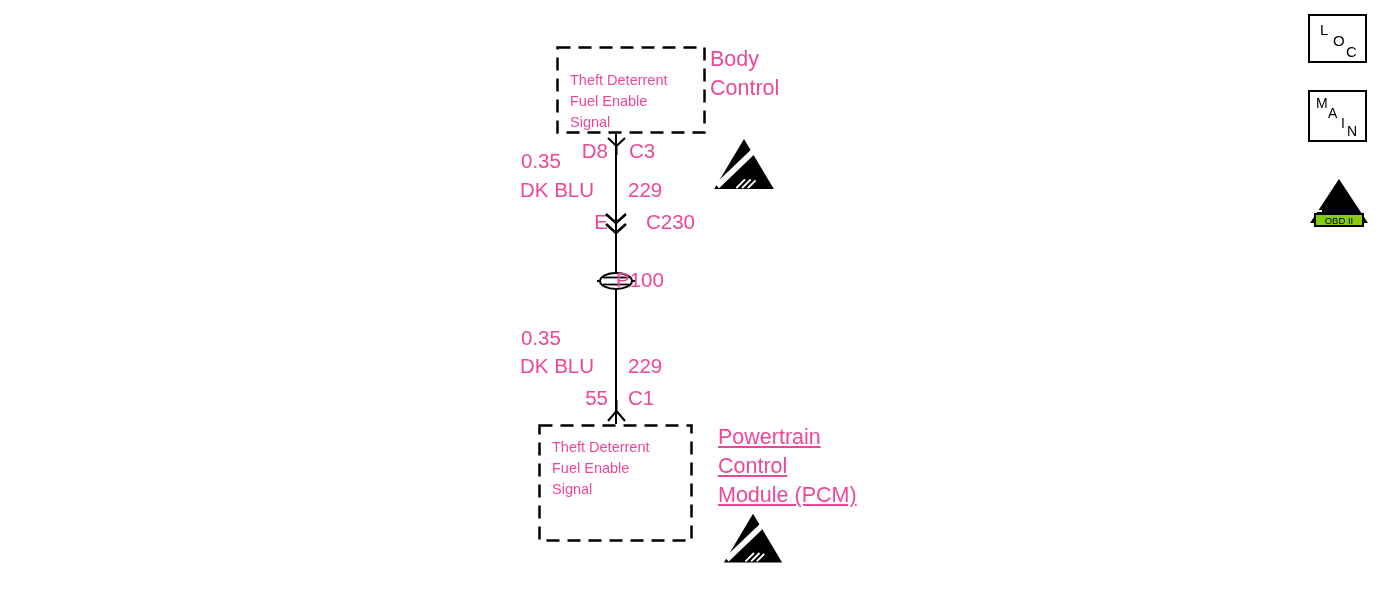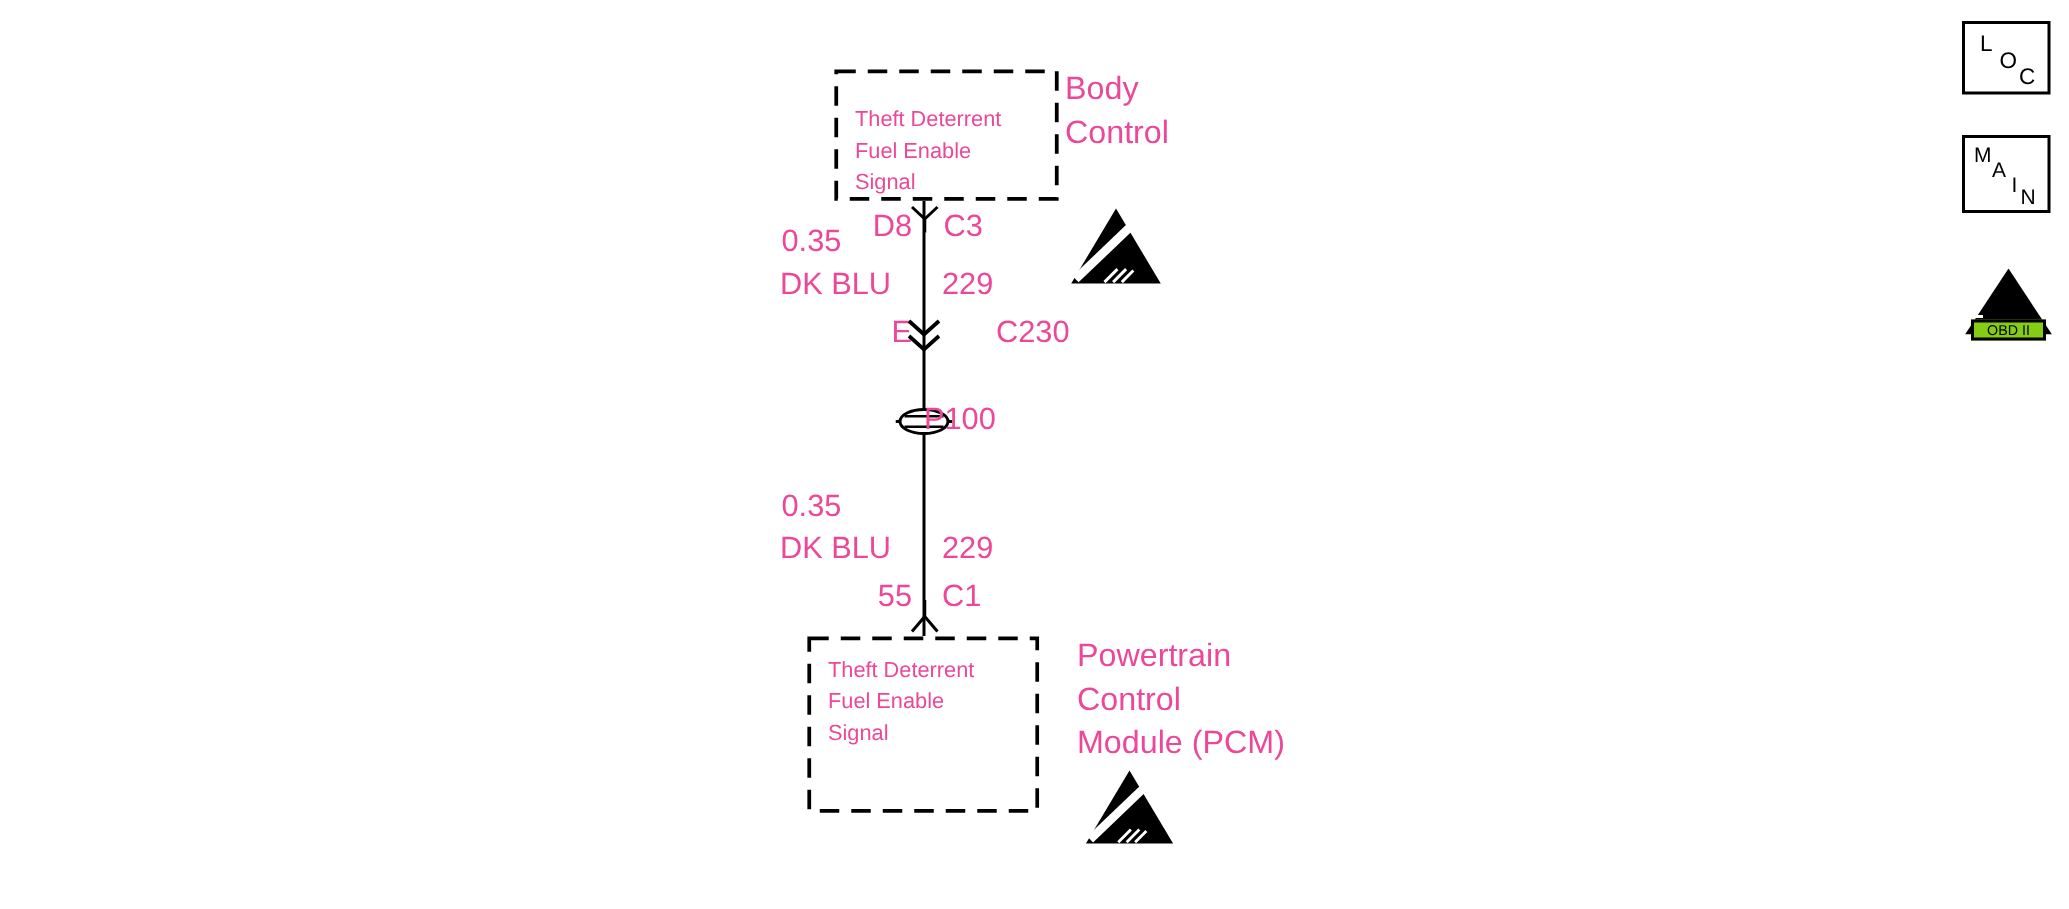--- a/index.html
+++ b/index.html
@@ -59,21 +59,21 @@
   <div class="abs t lbl" style="left:629px; top:140px;">C3</div>
   <svg class="abs" style="left:604px; top:137px;" width="25" height="19" viewBox="0 0 25 19">
     <path d="M12.5,18 V9 M12.5,9 L4,1 M12.5,9 L21,1" stroke="#000" stroke-width="2" fill="none"></path>
   </svg>
 
   <div class="abs t lbl" style="left:521px; top:150px;">0.35</div>
   <div class="abs t lbl" style="left:520px; top:179px;">DK BLU</div>
   <div class="abs t lbl" style="left:628px; top:179px;">229</div>
 
   <div class="abs t lbl ra" style="left:556px; top:211px; width:52px;">E</div>
-  <div class="abs t lbl" style="left:624px; top:211px;margin-left:40px;">C230</div>
+  <div class="abs t lbl" style="left:606px; top:211px;margin-left:40px;">C230</div>
   <svg class="abs" style="left:603px; top:212px;" width="26" height="24" viewBox="0 0 26 24">
     <path d="M3,2 L13,11 L23,2" stroke="#000" stroke-width="2.5" fill="none"></path>
     <path d="M3,12 L13,21 L23,12" stroke="#000" stroke-width="2.5" fill="none"></path>
   </svg>
 
   <svg class="abs" style="left:597px; top:270px;" width="38" height="22" viewBox="0 0 38 22">
     <line x1="0" y1="11" x2="38" y2="11" stroke="#000" stroke-width="2"></line>
     <ellipse cx="19" cy="11" rx="16" ry="8" fill="#fff" stroke="#000" stroke-width="2"></ellipse>
     <line x1="6" y1="7.5" x2="32" y2="7.5" stroke="#000" stroke-width="1.8"></line>
     <line x1="6" y1="14.5" x2="32" y2="14.5" stroke="#000" stroke-width="1.8"></line>
@@ -92,21 +92,21 @@
 
   <svg class="abs" style="left:538px; top:424px;" width="155" height="118">
     <rect x="1.5" y="1.5" width="152" height="115" fill="none" stroke="#000" stroke-width="2.5" stroke-dasharray="13 8"></rect>
   </svg>
   <div class="abs t sig" style="left:552px; top:437px;">
     <div>Theft Deterrent</div>
     <div>Fuel Enable</div>
     <div>Signal</div>
   </div>
 
-  <div class="abs t mod" style="left:718px; top:423px;">
+  <div class="abs t mod" style="left:718px; top:423px;text-decoration:underline;">
     <div>Powertrain</div>
     <div>Control</div>
     <div>Module (PCM)</div>
   </div>
 
   <svg class="abs" style="left:723px; top:509px;" width="60" height="58" viewBox="0 0 64 54">
     <polygon points="32,1 63,53 1,53" fill="#000"></polygon>
     <line x1="4" y1="50" x2="50" y2="6" stroke="#fff" stroke-width="6"></line>
     <path d="M24,52 l9,-9 M30,52 l9,-9 M36,52 l8,-8" stroke="#fff" stroke-width="2" fill="none"></path>
   </svg>

